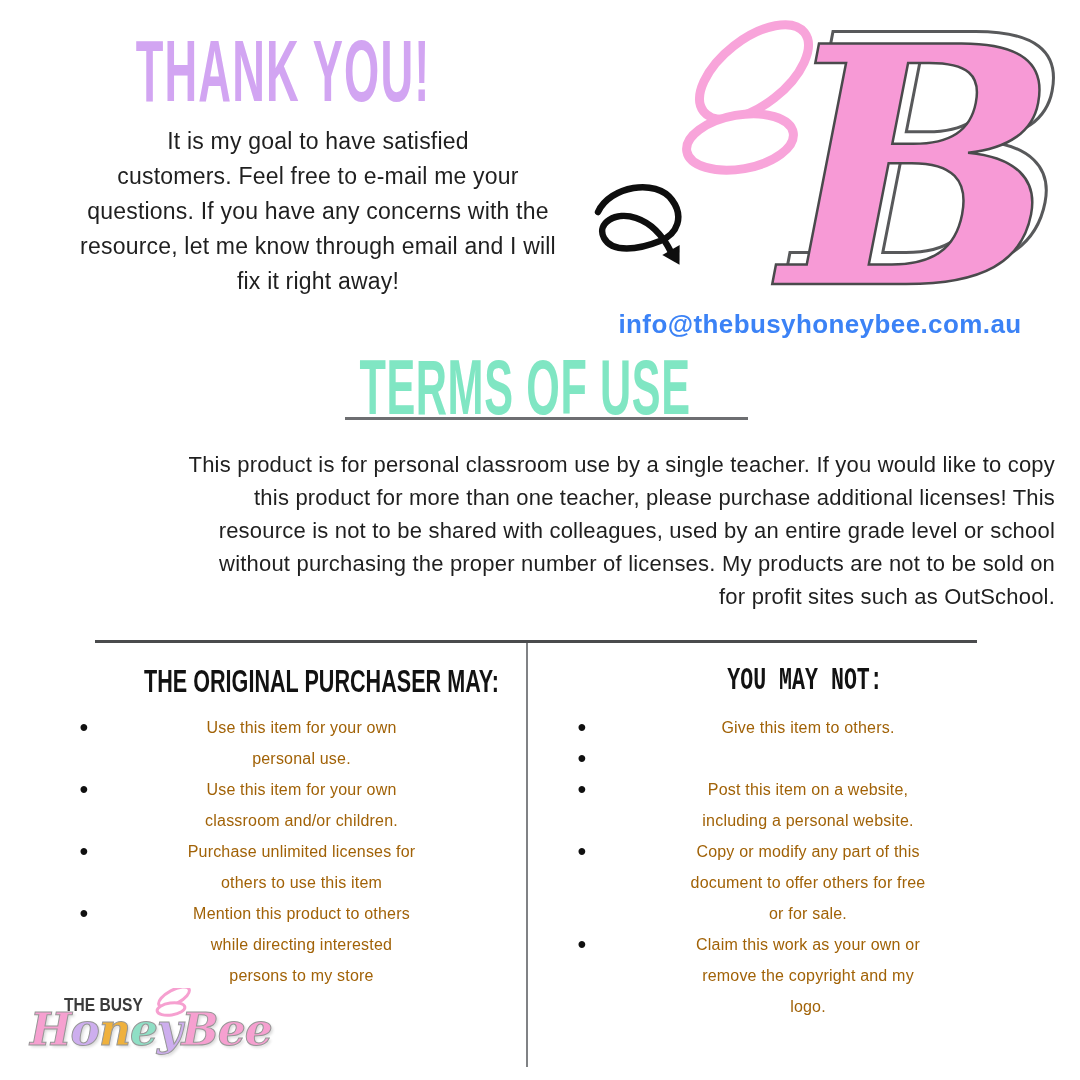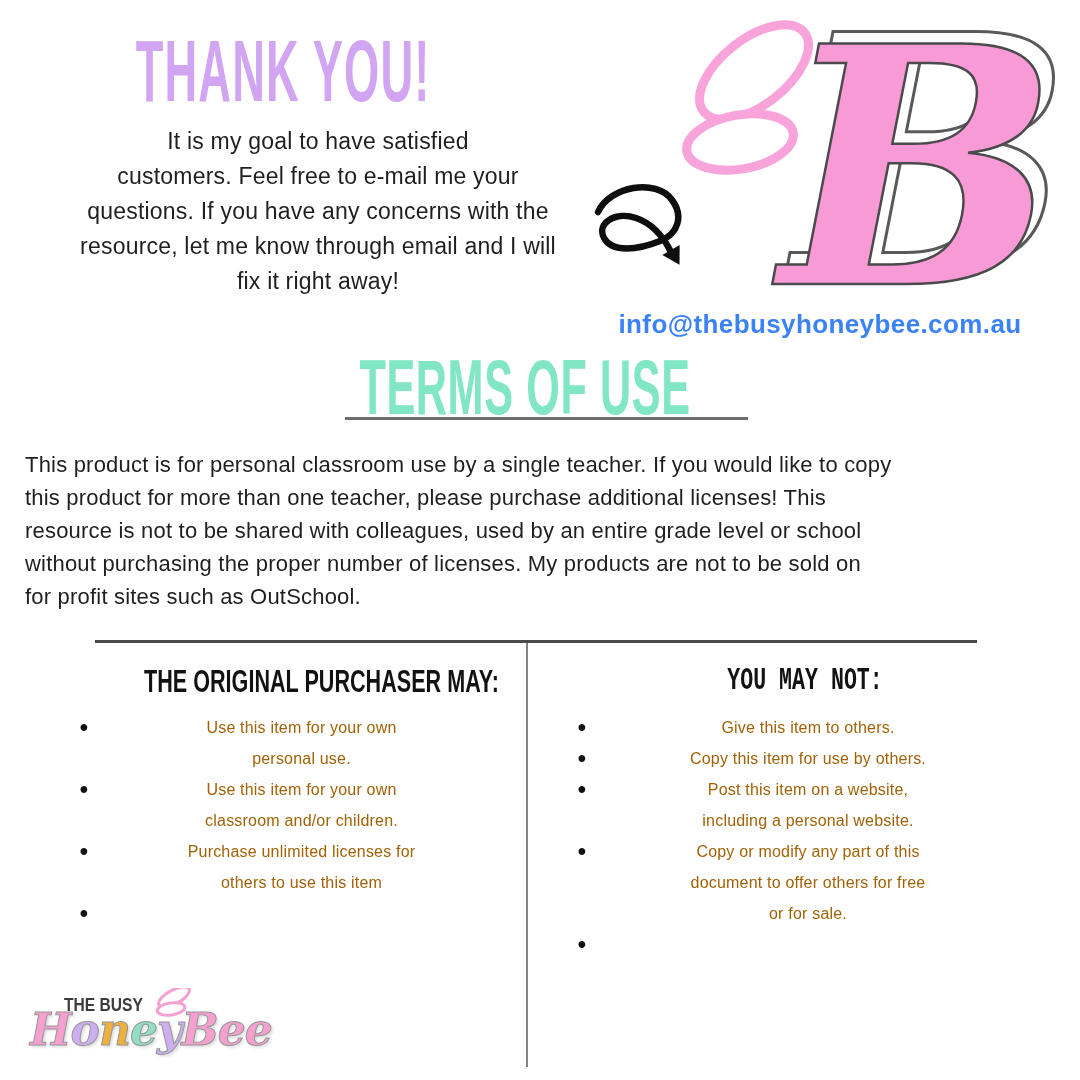--- a/index.html
+++ b/index.html
@@ -50,21 +50,21 @@
     font-weight: 800; font-size: 72px; letter-spacing: 1px;
     color: #80e6c3;
     transform: scale(0.60, 1.08);
     transform-origin: center;
     white-space: nowrap;
   }
   .terms-underline { left: 345px; top: 417px; width: 403px; height: 3px; background: #6d6e71; }
   .terms-body {
     left: 25px; top: 448px; width: 1030px;
     font-size: 22px; line-height: 33px;
-    text-align: left; white-space: pre-line;
+    text-align: right; white-space: pre-line;
     color: #1f1f1f; letter-spacing: 0.2px;
   }
 
   
   .h-divider { left: 95px; top: 640px; width: 882px; height: 3px; background: #4a4b4d; }
   .v-divider { left: 526px; top: 643px; width: 2px; height: 424px; background: #808285; }
   .col-header { top: 664px; text-align: center; }
   .col-header.left  { left: 75px;  width: 470px; }
   .col-header.right { left: 560px; width: 490px; font-family: Liberation Mono, monospace; }
   .col-header .inner {
@@ -167,48 +167,53 @@
       <span class="li-text">Use this item for your own
 classroom and/or children.</span>
     </li>
     <li>
       <span class="dot">•</span>
       <span class="li-text">Purchase unlimited licenses for
 others to use this item</span>
     </li>
     <li>
       <span class="dot">•</span>
+      <span class="li-text">Mention this product to others
+while directing interested
+persons to my store</span>
     </li>
   </ul>
 
   <div class="abs col-header right">
     <span class="inner">YOU MAY NOT:</span>
   </div>
   <ul class="abs bullet-list list-right">
     <li>
       <span class="dot">•</span>
       <span class="li-text">Give this item to others.</span>
     </li>
     <li>
       <span class="dot">•</span>
-      <span class="li-text">Copy this item for use by others.</span>
     </li>
     <li>
       <span class="dot">•</span>
       <span class="li-text">Post this item on a website,
 including a personal website.</span>
     </li>
     <li>
       <span class="dot">•</span>
       <span class="li-text">Copy or modify any part of this
 document to offer others for free
 or for sale.</span>
     </li>
     <li>
       <span class="dot">•</span>
+      <span class="li-text">Claim this work as your own or
+remove the copyright and my
+logo.</span>
     </li>
   </ul>
 
   <div class="abs footer-logo">
     <span class="fl-top">THE BUSY</span>
     <svg class="fl-wings" viewBox="0 0 46 30">
       <ellipse cx="20" cy="9" rx="17" ry="7" transform="rotate(-28 20 9)" fill="#ffffff" stroke="#f6a0d0" stroke-width="3"></ellipse>
       <ellipse cx="17" cy="21" rx="14" ry="6" transform="rotate(-8 17 21)" fill="#ffffff" stroke="#f6a0d0" stroke-width="3"></ellipse>
     </svg>
     <div class="fl-script">

